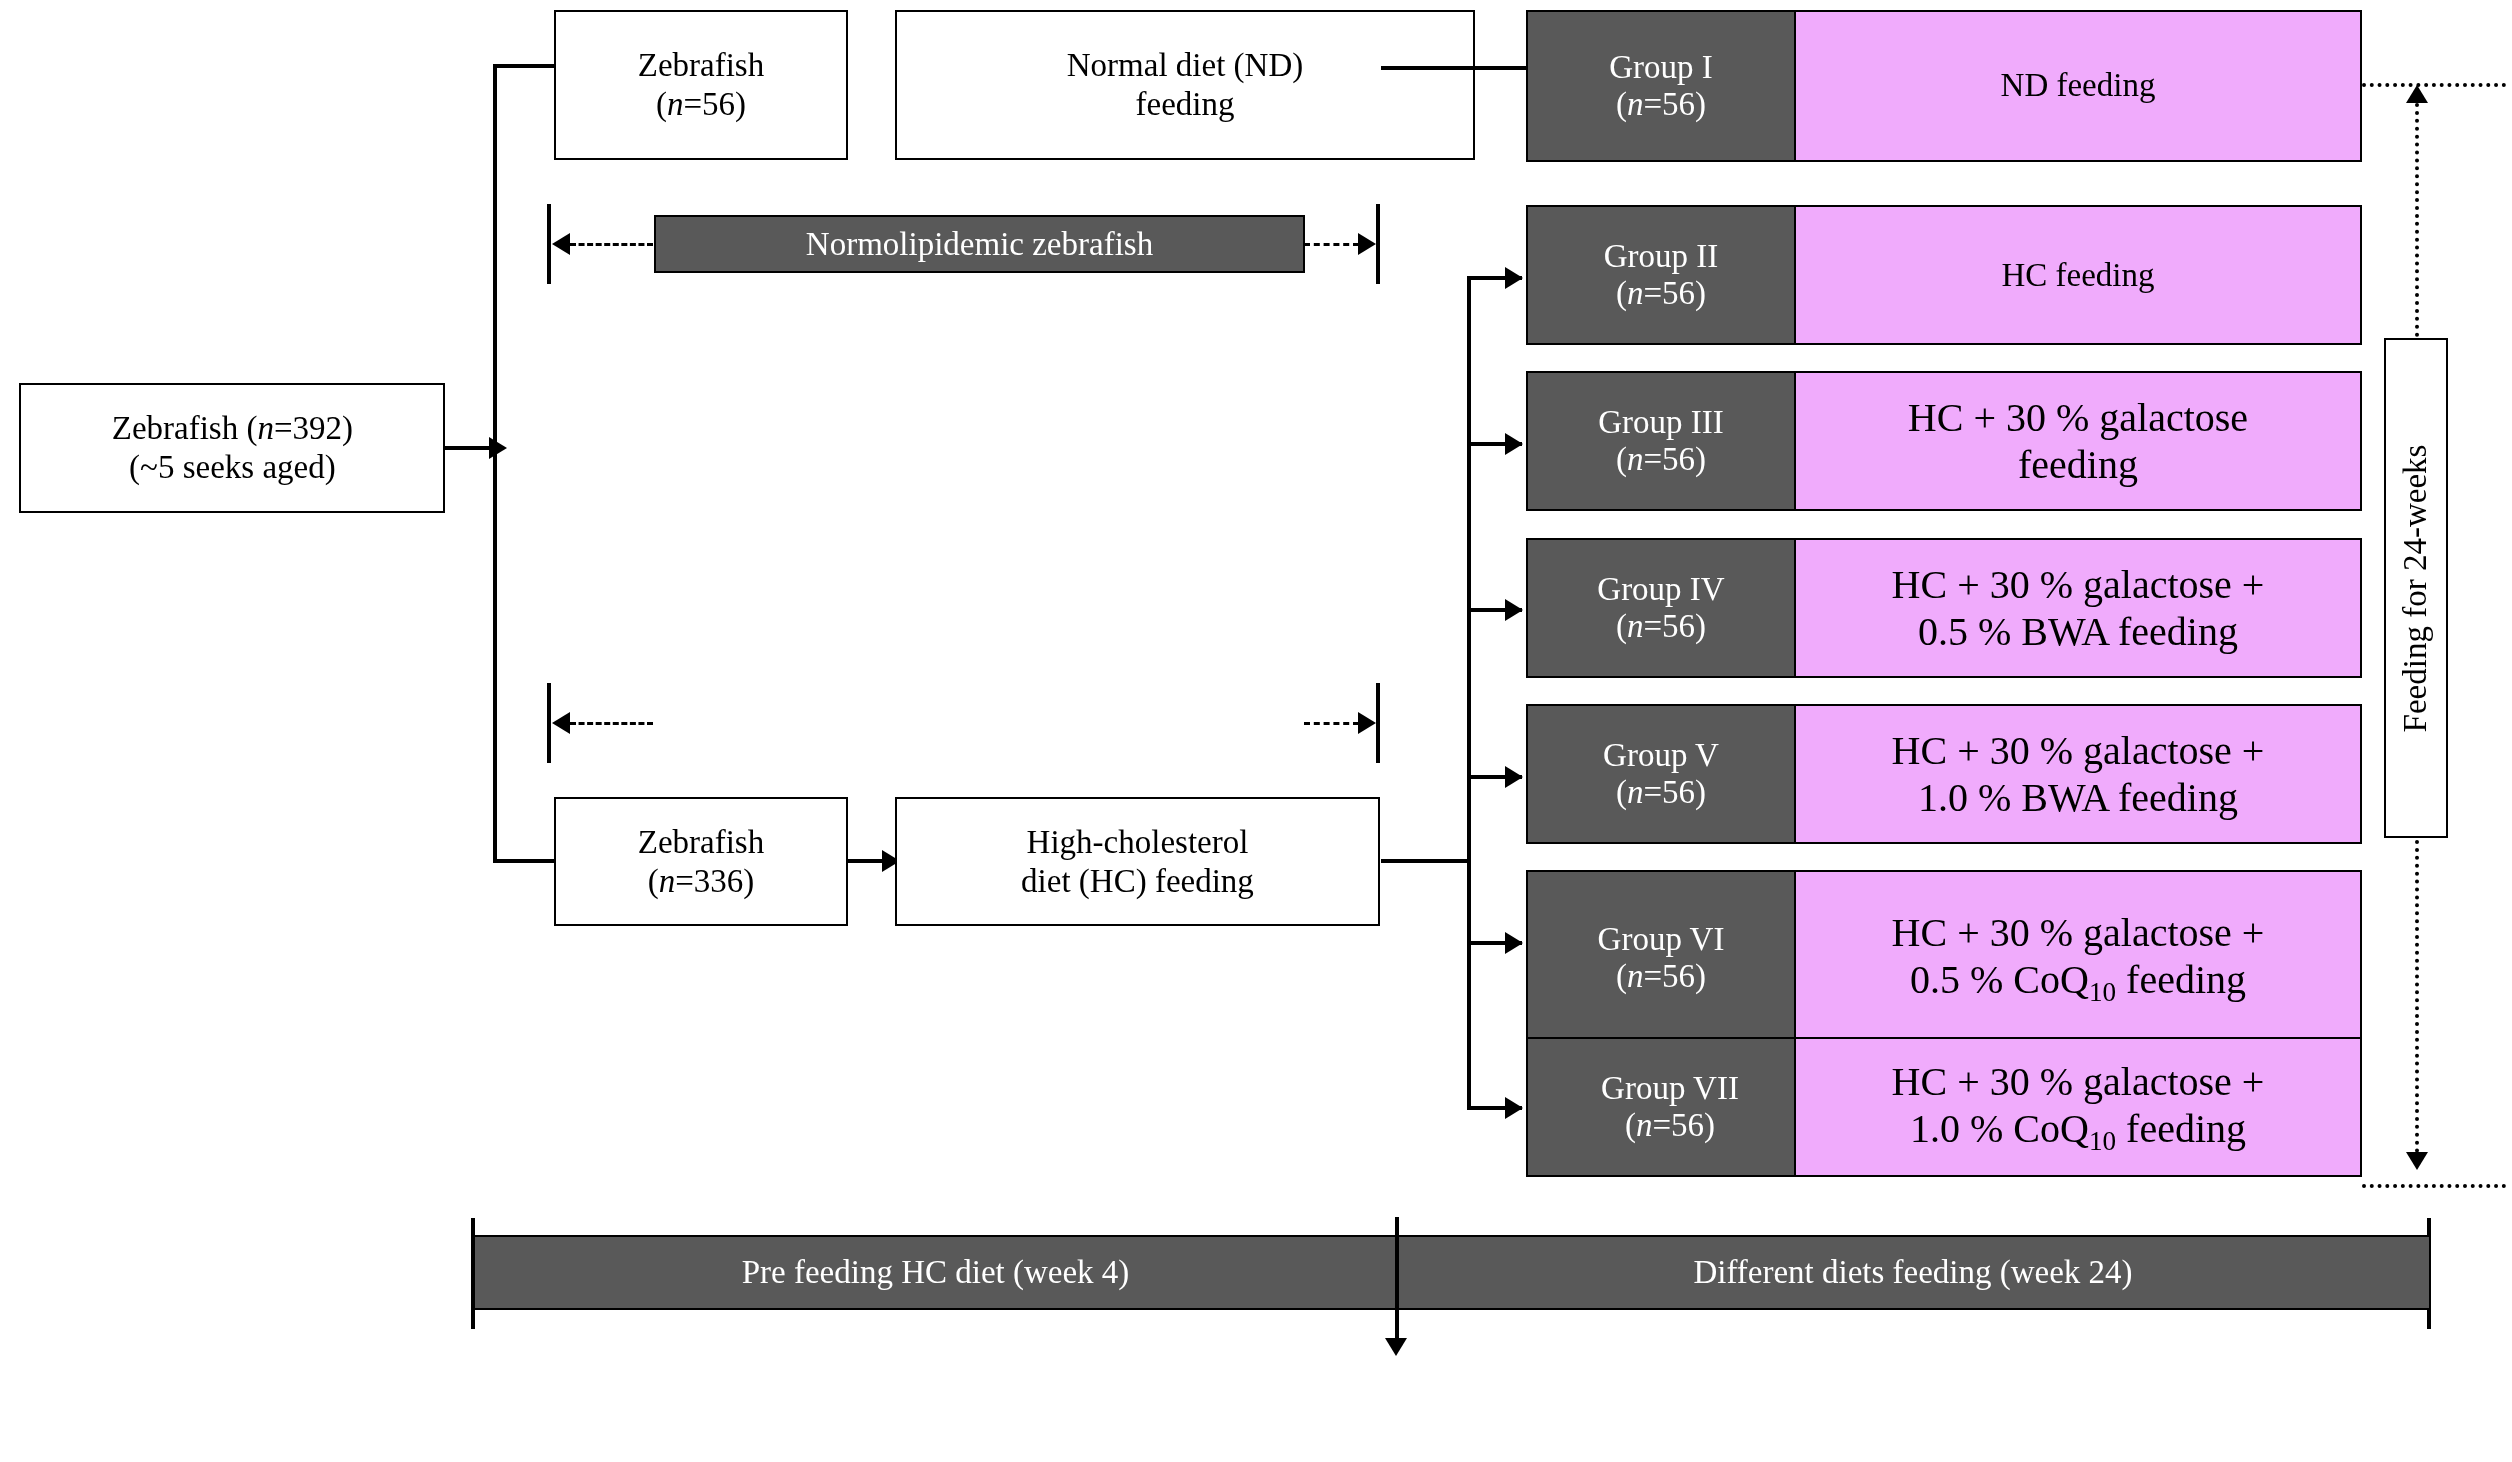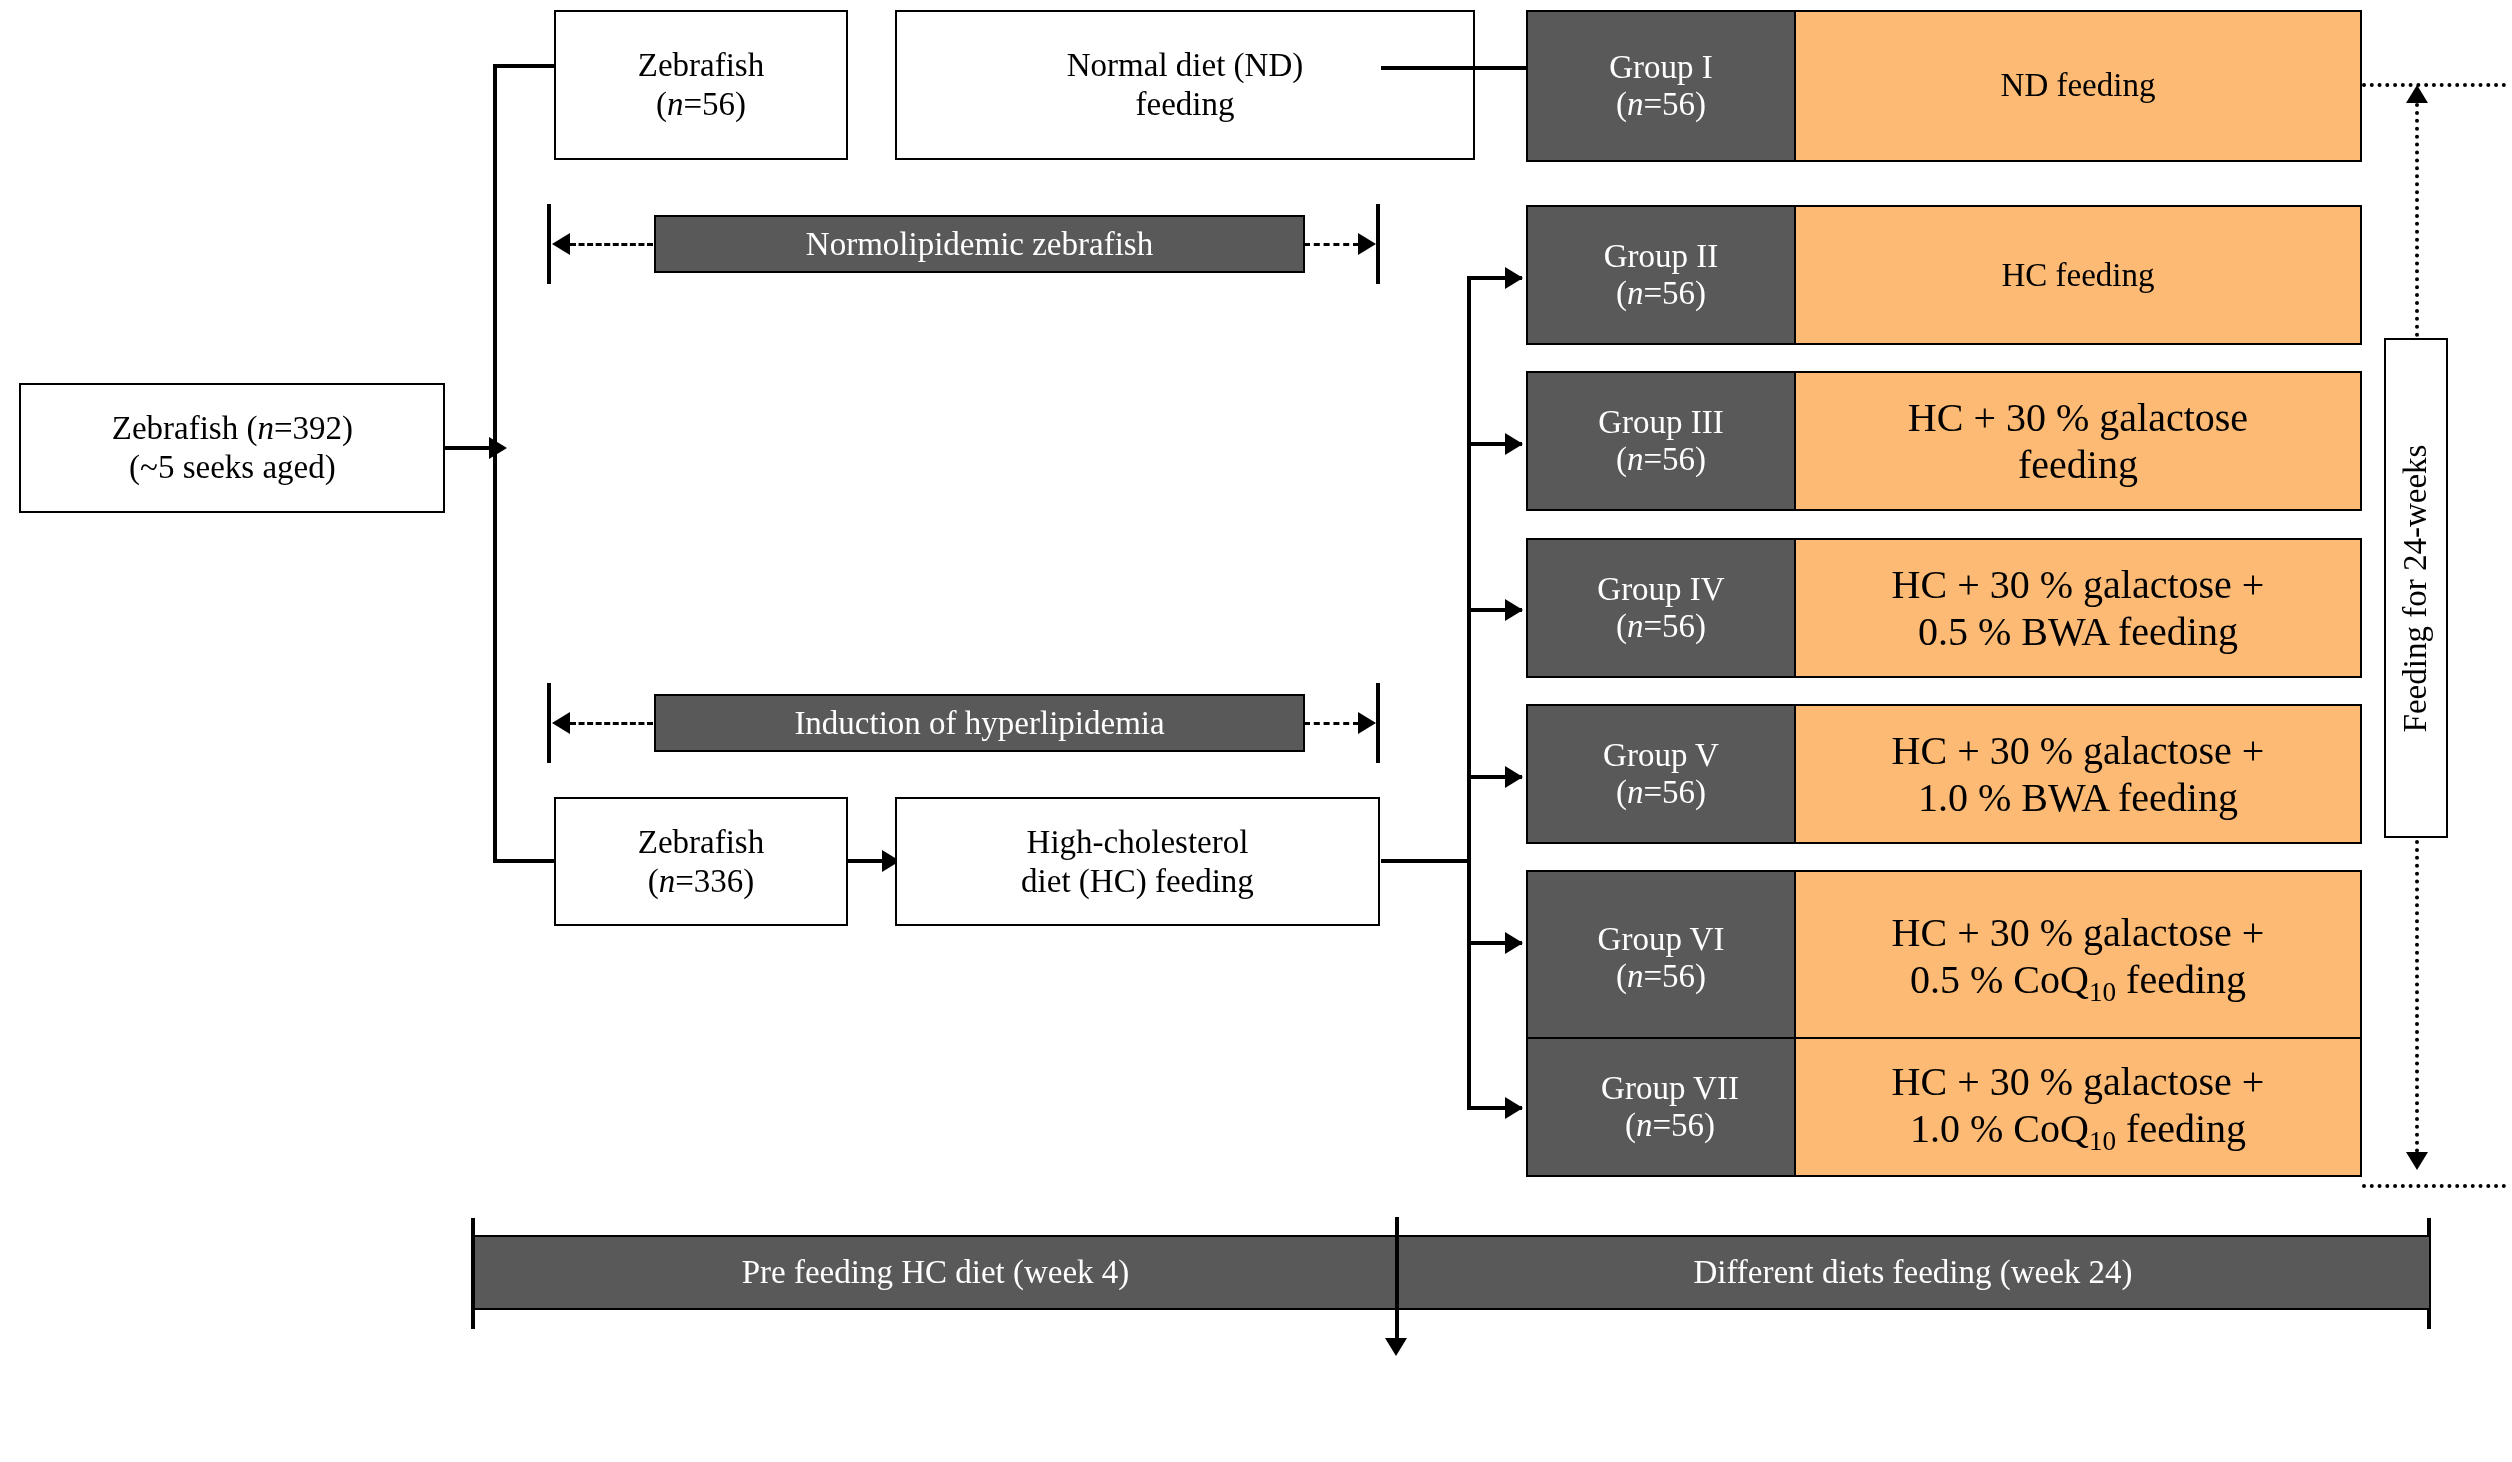--- a/index.html
+++ b/index.html
@@ -12,21 +12,21 @@
        display:flex;align-items:center;justify-content:center;text-align:center;
        line-height:1.18;}
   .box .inner{padding:0 7px;}
   .ital{font-style:italic;}
 
   
   .band{position:absolute;box-sizing:border-box;background:#595959;border:2.8px solid #000;
         color:#fff;display:flex;align-items:center;justify-content:center;text-align:center;}
 
   
-  .grouprow{position:absolute;box-sizing:border-box;border:2.8px solid #000;background:#fdba74;display:flex;}
+  .grouprow{position:absolute;box-sizing:border-box;border:2.8px solid #000;background:#f0abfc;display:flex;}
   .grouprow .gname{background:#595959;color:#fff;display:flex;align-items:center;justify-content:center;
                    text-align:center;flex:0 0 auto;box-sizing:border-box;border-right:2.8px solid #000;}
   .grouprow .gdesc{flex:1 1 auto;display:flex;align-items:center;justify-content:center;
                    text-align:center;box-sizing:border-box;padding:0 5.5px;}
 
   
   .hline{position:absolute;background:#000;height:3.5px;}
   .vline{position:absolute;background:#000;width:3.5px;}
   .tick{position:absolute;background:#000;width:4.2px;}
 
@@ -99,23 +99,20 @@
   <div class="band f48" style="left:654px;top:215px;width:651px;height:58px;">
     <span>Normolipidemic zebrafish</span>
   </div>
 
   <div class="tick" style="left:547px;top:683px;height:80px;"></div>
   <div class="tick" style="left:1376px;top:683px;height:80px;"></div>
   <div class="ar ar-l" style="left:552px;top:712px;"></div>
   <div class="dash-h" style="left:570px;top:722px;width:83px;"></div>
   <div class="ar ar-r" style="left:1358px;top:712px;"></div>
   <div class="dash-h" style="left:1304px;top:722px;width:55px;"></div>
-  <div class="band f48" style="left:654px;top:694px;width:651px;height:58px;">
-    <span>Induction of hyperlipidemia</span>
-  </div>
 
   <div class="box f48" style="left:554px;top:797px;width:294px;height:129px;">
     <div class="inner">
       <span>Zebrafish</span><br>
       <span class="ital" style="font-style: normal;">(<i>n</i>=336)</span>
     </div>
   </div>
   <div class="hline" style="left:848px;top:859px;width:49px;"></div>
   <div class="ar ar-r" style="left:882px;top:850px;"></div>
 

